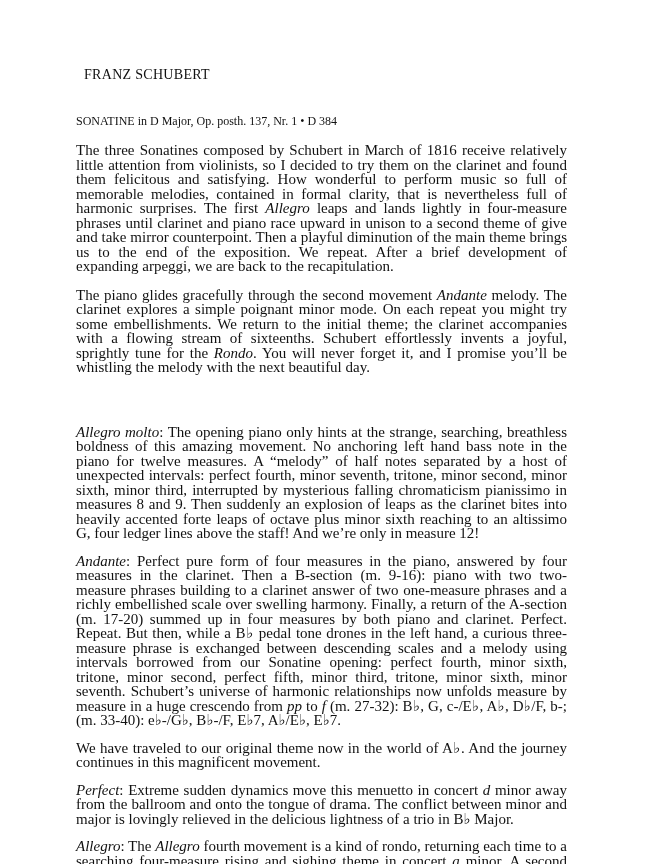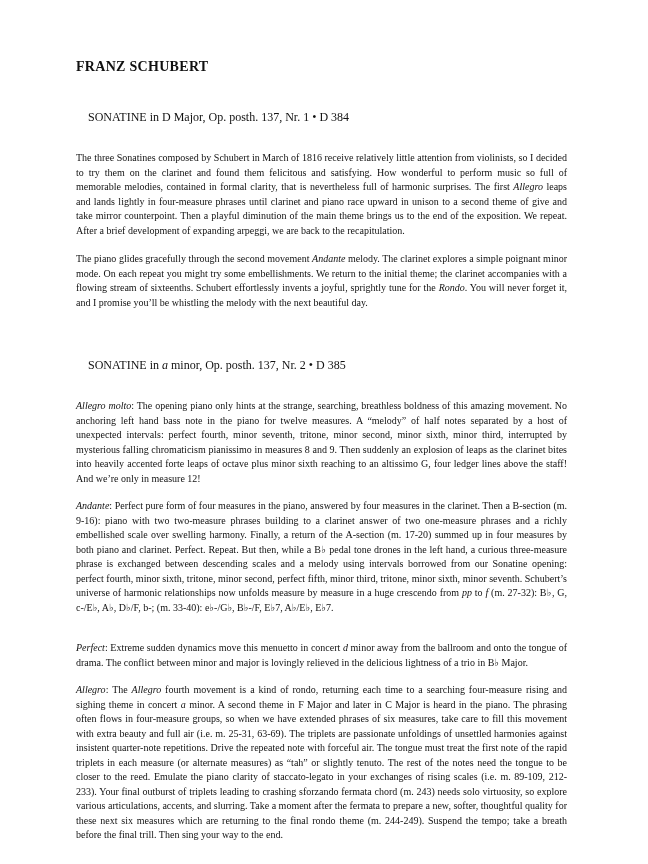--- a/index.html
+++ b/index.html
@@ -15,33 +15,33 @@
       font-family: "Liberation Serif", serif;
       color: #111111;
     }
     .page {
       position: absolute;
       left: 76px;
       top: 58px;
       width: 491px;
     }
     .author {
-      font-weight: bold;
+      font-weight: normal;
       font-size: 14px;
       letter-spacing: 0.3px;
-      margin: 0;
+      margin: 8px;
       line-height: 18px;
     }
     .sonatine-title {
       font-size: 12px;
       line-height: 15px;
-      margin: 12px;
+      margin: 0;
     }
     p.para {
-      font-size: 10px;
+      font-size: 15px;
       line-height: 14.5px;
       text-align: justify;
       margin: 0;
     }
     .i { font-style: italic; }
   </style>
 </head>
 <body>
 
 <div class="page">
@@ -55,32 +55,32 @@
   <div style="height:14px"></div>
 
   <p class="para"><span>The three Sonatines composed by Schubert in March of 1816 receive relatively little attention from violinists, so I decided to try them on the clarinet and found them felicitous and satisfying.  How wonderful to perform music so full of memorable melodies, contained in formal clarity, that is nevertheless full of harmonic surprises.  The first </span><span class="i">Allegro</span><span> leaps and lands lightly in four-measure phrases until clarinet and piano race upward in unison to a second theme of give and take mirror counterpoint.  Then a playful diminution of the main theme brings us to the end of the exposition.  We repeat.  After a brief development of expanding arpeggi, we are back to the recapitulation.</span></p>
 
   <div style="height:14px"></div>
 
   <p class="para"><span>The piano glides gracefully through the second movement </span><span class="i">Andante</span><span> melody.  The clarinet explores a simple poignant minor mode.  On each repeat you might try some embellishments.  We return to the initial theme; the clarinet accompanies with a flowing stream of sixteenths.  Schubert effortlessly invents a joyful, sprightly tune for the </span><span class="i">Rondo</span><span>.  You will never forget it, and I promise you’ll be whistling the melody with the next beautiful day.</span></p>
 
   <div style="height:36px"></div>
 
-  <p class="sonatine-title"><span>SONATINE in </span><span class="i">a</span><span> minor, Op. posth. 137, Nr. 2 • D 385</span></p>
 
   <div style="height:14px"></div>
 
   <p class="para"><span class="i">Allegro molto</span><span>:  The opening piano only hints at the strange, searching, breathless boldness of this amazing movement.  No anchoring left hand bass note in the piano for twelve measures.  A “melody” of half notes separated by a host of unexpected intervals: perfect fourth, minor seventh, tritone, minor second, minor sixth, minor third, interrupted by mysterious falling chromaticism pianissimo in measures 8 and 9.  Then suddenly an explosion of leaps as the clarinet bites into heavily accented forte leaps of octave plus minor sixth reaching to an altissimo G, four ledger lines above the staff!  And we’re only in measure 12!</span></p>
 
   <div style="height:13px"></div>
 
   <p class="para"><span class="i">Andante</span><span>: Perfect pure form of four measures in the piano, answered by four measures in the clarinet.  Then a B-section (m. 9-16): piano with two two-measure phrases building to a clarinet answer of two one-measure phrases and a richly embellished scale over swelling harmony.  Finally, a return of the A-section (m. 17-20) summed up in four measures by both piano and clarinet.  Perfect.  Repeat.  But then, while a B♭ pedal tone drones in the left hand, a curious three-measure phrase is exchanged between descending  scales and a melody using intervals borrowed from our Sonatine opening: perfect fourth, minor sixth, tritone, minor second, perfect fifth, minor third, tritone, minor sixth, minor seventh.  Schubert’s universe of harmonic relationships now unfolds measure by measure in a huge crescendo from </span><span class="i">pp</span><span> to </span><span class="i">f</span><span> (m. 27-32): B♭, G, c-/E♭, A♭, D♭/F, b-; (m. 33-40): e♭-/G♭, B♭-/F, E♭7, A♭/E♭, E♭7.</span></p>
 
   <div style="height:13px"></div>
 
+  <p class="para">We have traveled to our original theme now in the world of A♭.  And the journey continues in this magnificent movement.</p>
 
   <div style="height:13px"></div>
 
   <p class="para"><span class="i">Perfect</span><span>:  Extreme sudden dynamics move this menuetto in concert </span><span class="i">d</span><span> minor away from the ballroom and onto the tongue of drama.  The conflict between minor and major is lovingly relieved in the delicious lightness of a trio in B♭ Major.</span></p>
 
   <div style="height:13px"></div>
 
   <p class="para"><span class="i">Allegro</span><span>:  The </span><span class="i">Allegro</span><span> fourth movement is a kind of rondo, returning each time to a searching four-measure rising and sighing theme in concert </span><span class="i">a</span><span> minor.  A second theme in F Major and later in C Major is heard in the piano.  The phrasing often flows in four-measure groups, so when we have extended phrases of six measures, take care to fill this movement with extra beauty and full air (i.e. m. 25-31, 63-69).  The triplets are passionate unfoldings of unsettled harmonies against insistent quarter-note repetitions.  Drive the repeated note with forceful air.  The tongue must treat the first note of the rapid triplets in each measure (or alternate measures) as “tah” or slightly tenuto.  The rest of the notes need the tongue to be closer to the reed.  Emulate the piano clarity of staccato-legato in your exchanges of rising scales (i.e. m. 89-109, 212-233).  Your final outburst of triplets leading to crashing sforzando fermata chord (m. 243) needs solo virtuosity, so explore various articulations, accents, and slurring.  Take a moment after the fermata to prepare a new, softer, thoughtful quality for these next six measures which are returning to the final rondo theme (m. 244-249).  Suspend the tempo; take a breath before the final trill.  Then sing your way to the end.</span></p>
 
 </div>

